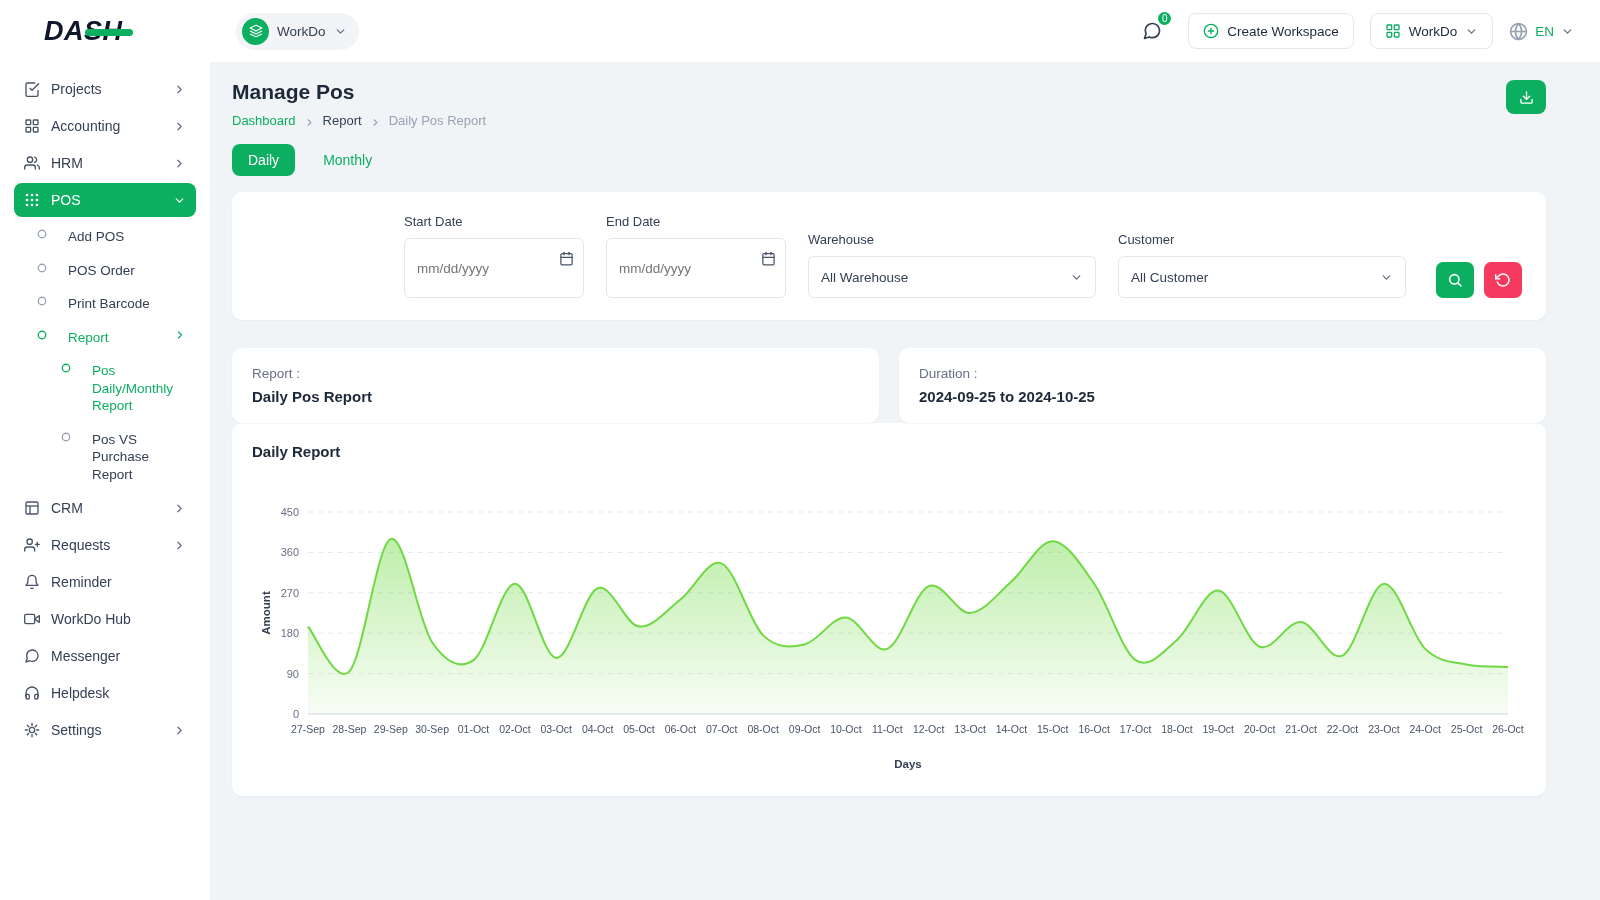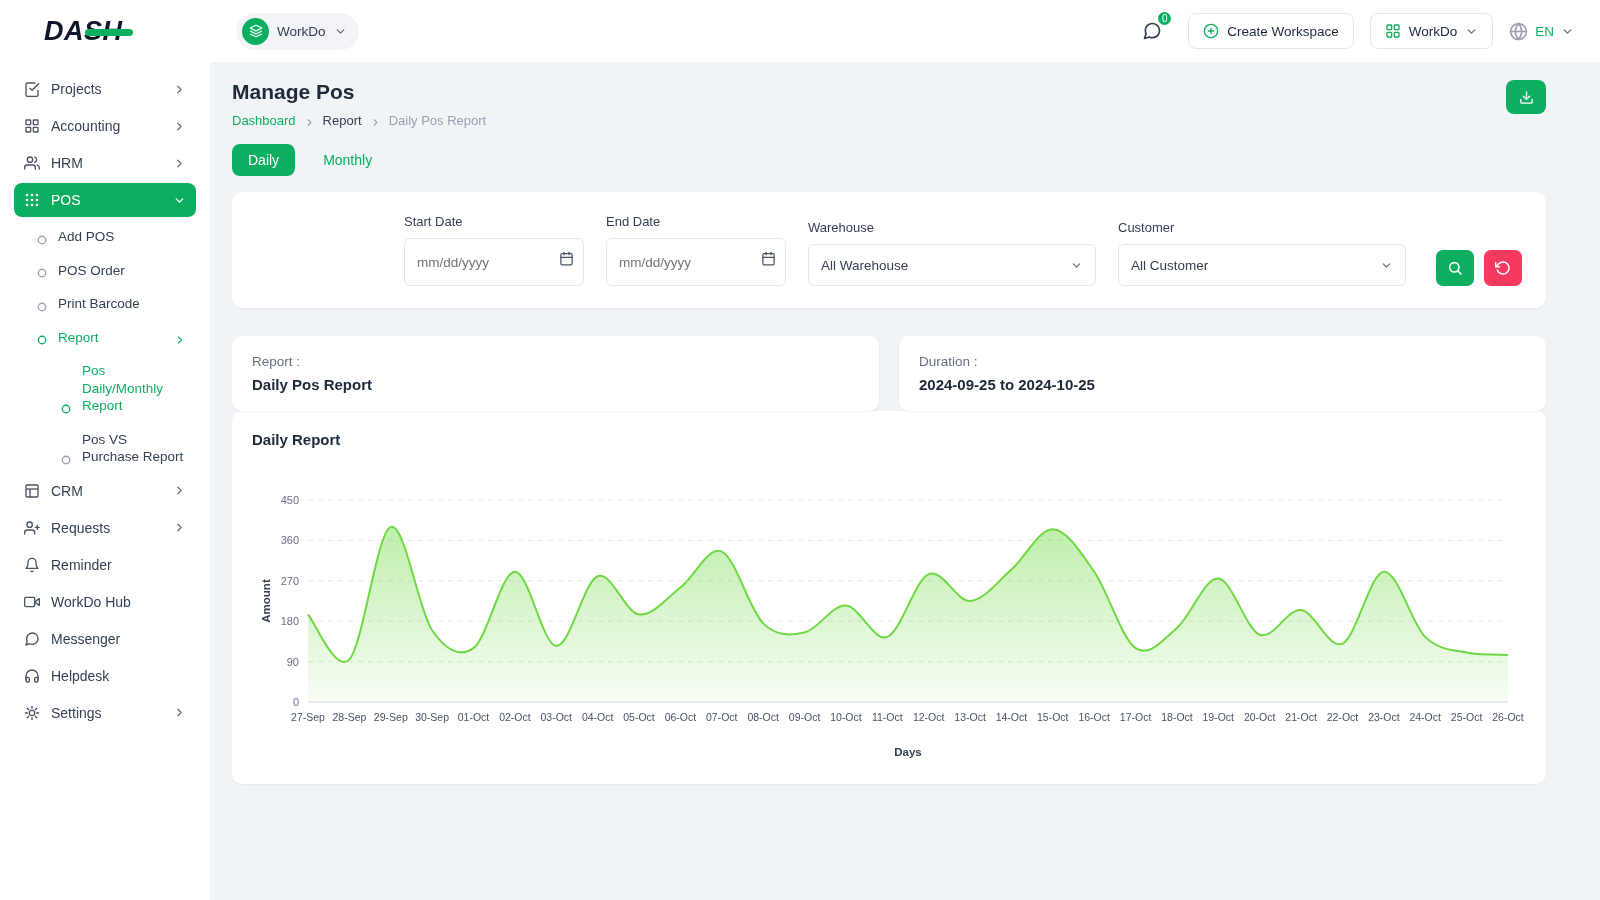--- a/index.html
+++ b/index.html
@@ -32,21 +32,21 @@
   .sidebar{width:210px;flex:none;background:#fff;padding:10px 14px 16px;overflow:hidden}
   .main{flex:1;padding:18px 54px 20px 22px;overflow:hidden}
 
   
   .nav-item{display:flex;align-items:center;gap:11px;padding:9px 10px;border-radius:8px;font-size:14px;color:#344054;cursor:pointer;margin-bottom:3px}
   .nav-item .ic{color:#475467;width:16px;height:16px;flex:none}
   .nav-item .chev{margin-left:auto;width:13px;height:13px;color:#667085}
   .nav-item.active{background:#0caf60;color:#fff}
   .nav-item.active .ic,.nav-item.active .chev{color:#fff}
   .sub{padding-left:12px}
-  .sub-item{display:flex;align-items:flex-end;gap:10px;padding:8px 10px;font-size:13.5px;color:#344054;cursor:pointer;line-height:1.3}
+  .sub-item{display:flex;align-items:flex-start;gap:20px;padding:8px 10px;font-size:13.5px;color:#344054;cursor:pointer;line-height:1.3}
   .sub-item .ic{width:12px;height:12px;color:#98a2b3;flex:none}
   .sub-item .chev{margin-left:auto;width:12px;height:12px;color:#0caf60}
   .sub-item.green{color:#0caf60}
   .sub-item.green .ic{color:#0caf60}
   .subsub{padding-left:24px}
 
   
   .title-row{display:flex;align-items:flex-start}
   h1{font-size:21px;font-weight:bold;color:#1d2939}
   .breadcrumb{display:flex;align-items:flex-end;gap:8px;margin-top:9px;font-size:13px}
@@ -60,21 +60,21 @@
   .tab{padding:8px 16px;border-radius:8px;font-size:14px;color:#0caf60;background:transparent;border:none;cursor:pointer;font-family:inherit}
   .tab.active{background:#0caf60;color:#fff}
 
   
   .card{background:#fff;border-radius:10px;box-shadow:0 1px 2px rgba(16,24,40,.05)}
   .filter-card{margin-top:16px;padding:22px 24px;display:flex;align-items:flex-end;gap:22px}
   .f-spacer{width:126px;flex:none}
   .field{display:flex;flex-direction:column}
   .f-label{font-size:13px;color:#344054;margin-bottom:9px}
   .input-wrap{position:relative;width:180px}
-  .f-input{width:100%;height:48px;border:1px solid #e4e7ec;border-radius:6px;background:#fff;font-size:13.5px;color:#0f172a;padding:0 34px 0 12px;font-family:inherit}
+  .f-input{width:100%;height:60px;border:1px solid #e4e7ec;border-radius:6px;background:#fff;font-size:13.5px;color:#0f172a;padding:0 34px 0 12px;font-family:inherit}
   .input-wrap .cal{position:absolute;right:10px;top:13px;width:15px;height:15px;color:#475467}
   .f-select{width:288px;height:42px;border:1px solid #e4e7ec;border-radius:6px;background:#fff;font-size:13.5px;color:#344054;padding:0 12px;display:flex;align-items:center;justify-content:space-between;cursor:pointer}
   .f-select .chev{width:13px;height:13px;color:#667085}
   .filter-actions{margin-left:auto;display:flex;gap:10px}
   .btn-icon{width:38px;height:36px;border:none;border-radius:7px;display:flex;align-items:center;justify-content:center;color:#fff;cursor:pointer}
   .btn-icon .ic{width:16px;height:16px}
   .btn-icon.green{background:#0caf60}
   .btn-icon.red{background:#f5395f}
 
   .info-row{display:grid;grid-template-columns:1fr 1fr;gap:20px;margin-top:28px}

